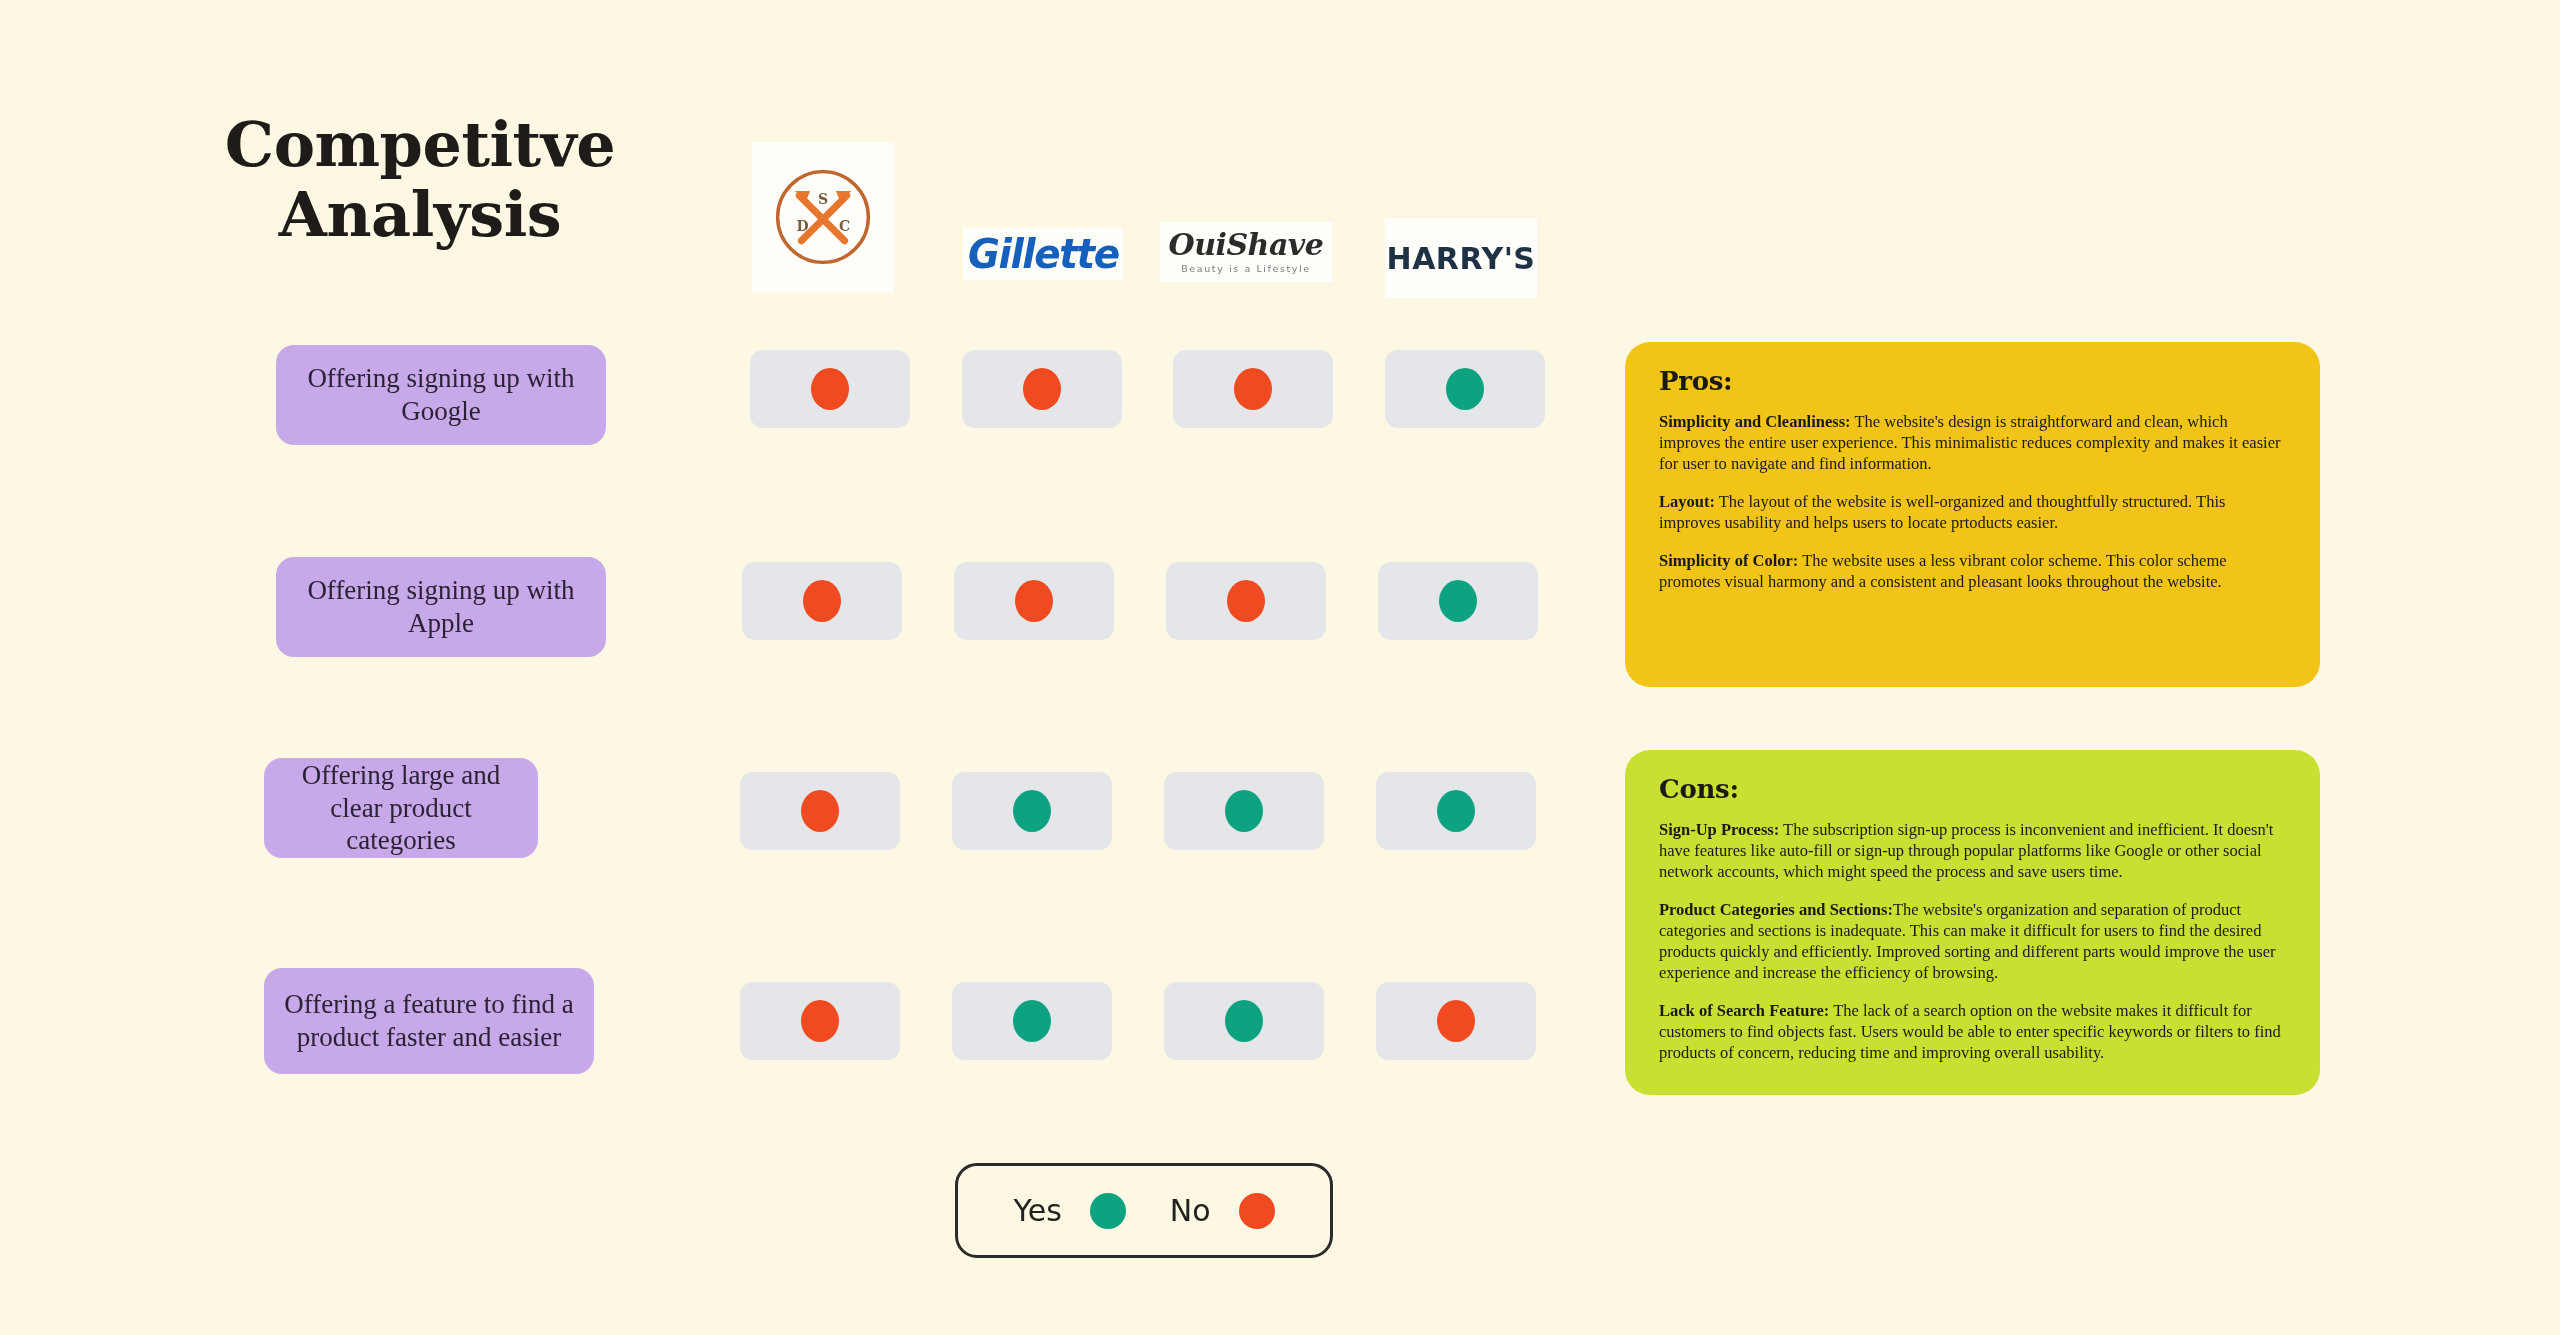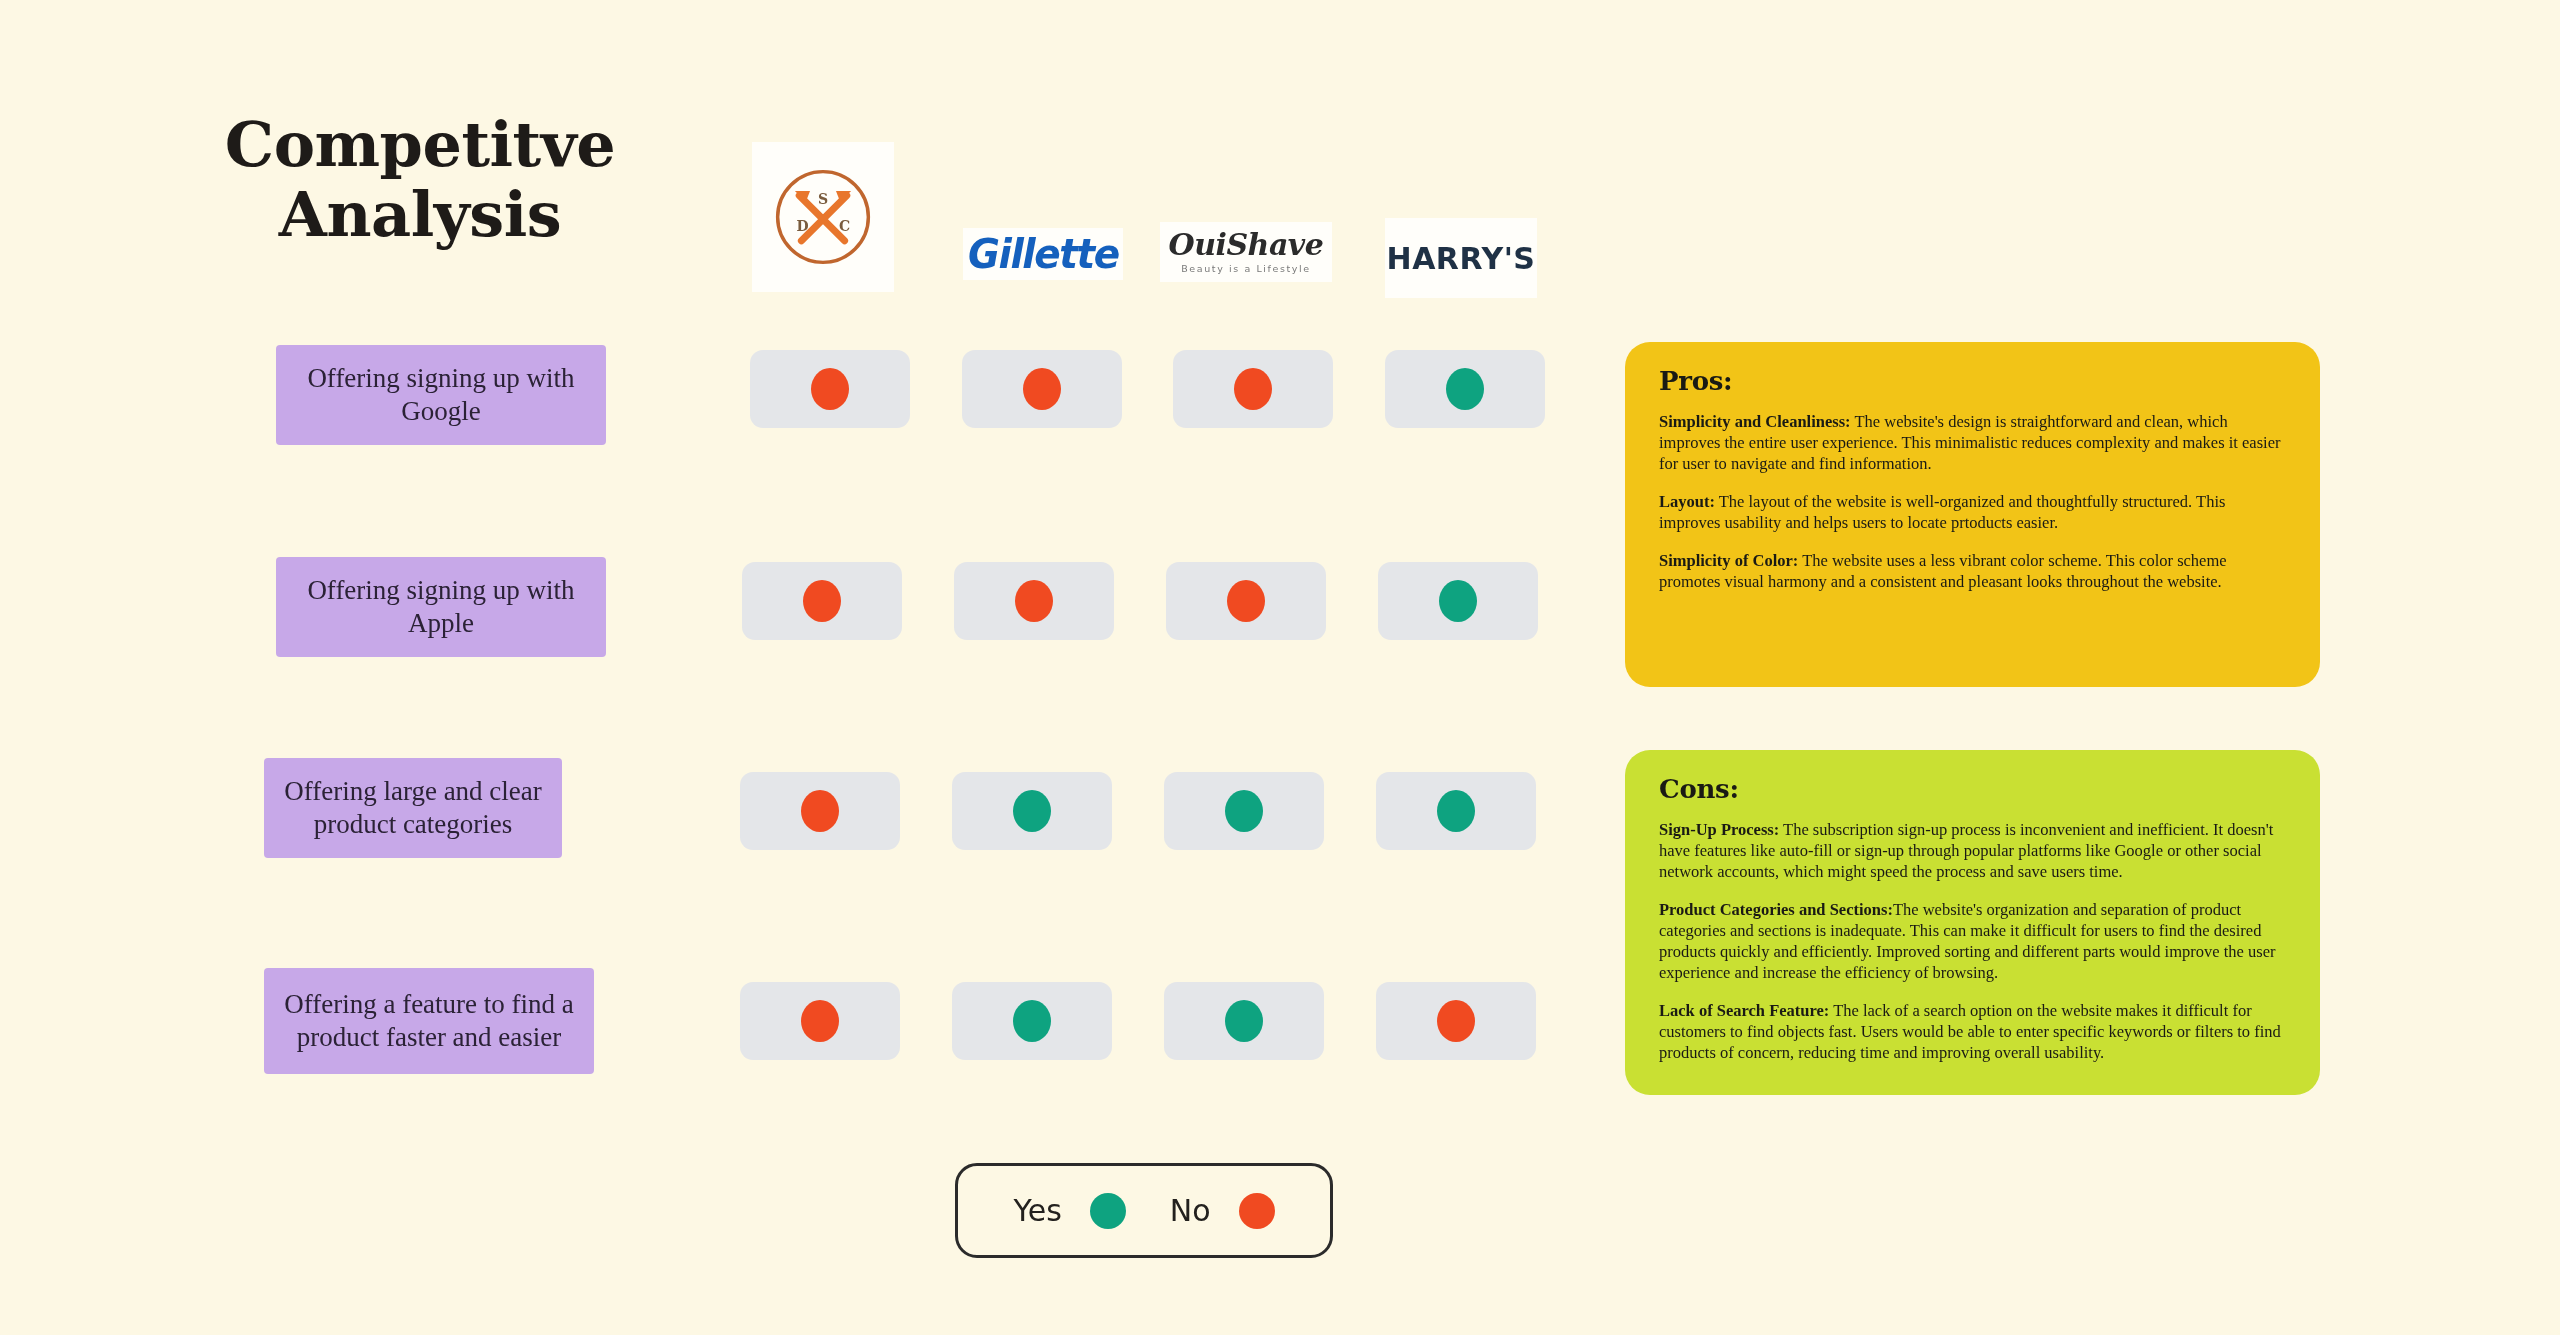--- a/index.html
+++ b/index.html
@@ -85,21 +85,21 @@
     font-weight: bold;
     font-size: 30px;
     color: #1F3145;
     letter-spacing: 0.5px;
   }
 
   
   .row-label {
     position: absolute;
     background: #C7A8E8;
-    border-radius: 4px;
+    border-radius: 18px;
     display: flex;
     align-items: center;
     justify-content: center;
     text-align: center;
     color: #2B2236;
     font-family: "Liberation Serif", serif;
     font-size: 27px;
     line-height: 1.22;
     padding: 0 14px;
     box-sizing: border-box;
@@ -219,21 +219,21 @@
       <span class="oui-sub" style="display:block">Beauty is a Lifestyle</span>
     </span>
   </div>
 
   <div class="logo-cell logo-har">
     <span class="harrys-wordmark">HARRY'S</span>
   </div>
 
   <div class="row-label" style="left:276px; top:345px; width:330px; height:100px;">Offering signing up with Google</div>
   <div class="row-label" style="left:276px; top:557px; width:330px; height:100px;">Offering signing up with Apple</div>
-  <div class="row-label" style="left:264px; top:758px; width:298px; height:100px;">Offering large and clear product categories</div>
+  <div class="row-label" style="left:264px; top:758px; width:274px; height:100px;">Offering large and clear product categories</div>
   <div class="row-label" style="left:264px; top:968px; width:330px; height:106px;">Offering a feature to find a product faster and easier</div>
 
   <div class="cell" style="left:750px; top:350px; width:160px; height:78px;">
       <span class="dot no"></span>
     </div>
   <div class="cell" style="left:962px; top:350px; width:160px; height:78px;">
       <span class="dot no"></span>
     </div>
   <div class="cell" style="left:1173px; top:350px; width:160px; height:78px;">
       <span class="dot no"></span>

